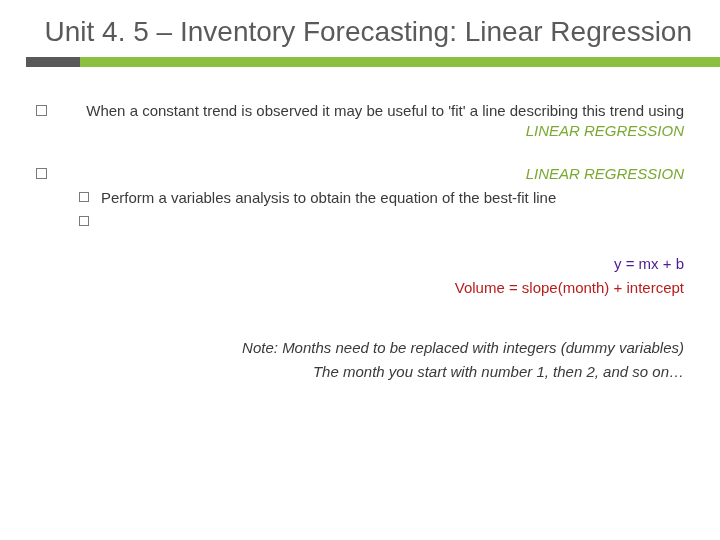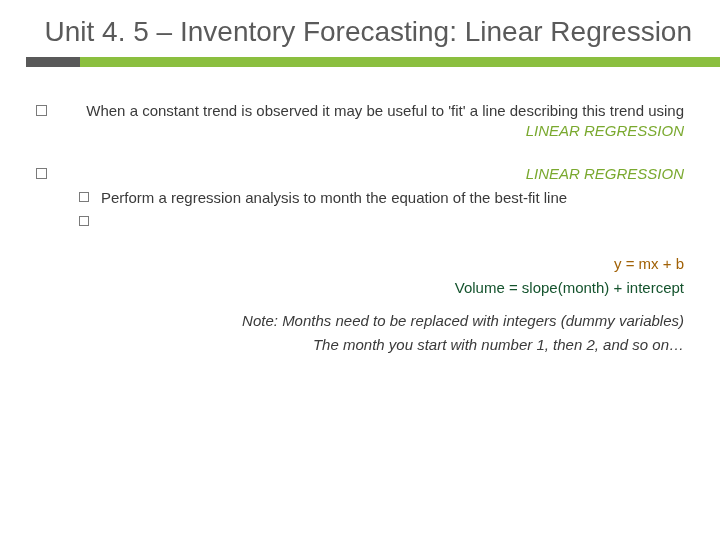--- a/index.html
+++ b/index.html
@@ -73,26 +73,26 @@
     margin-top: 4px;
     margin-right: 12px;
     flex-shrink: 0;
   }
   .green { color: #7aa92f; font-style: italic; }
   .eqblock {
     text-align: center;
     margin-top: 28px;
     font-size: 15px;
   }
-  .eqblock .eq1 { color: #a16207; margin-bottom: 4px; }
-  .eqblock .eq2 { color: #14532d; }
+  .eqblock .eq1 { color: #4c1d95; margin-bottom: 4px; }
+  .eqblock .eq2 { color: #b91c1c; }
   .note {
     text-align: center;
     font-style: italic;
-    margin-top: 12px;
+    margin-top: 39px;
     font-size: 15px;
     color: #3a3a3a;
   }
   .note .line2 { margin-top: 4px; }
 </style>
 </head>
 <body>
 
 <div class="title-block">
   <h1 class="title">Unit 4. 5 – Inventory Forecasting: Linear Regression</h1>
@@ -109,21 +109,21 @@
       <span>When a constant trend is observed it may be useful to 'fit' a line describing this trend using </span><span class="green">LINEAR REGRESSION</span>
     </div>
   </div>
 
   <div class="bullet">
     <span class="marker"></span>
     <div class="body">
       <span class="green">LINEAR REGRESSION</span>
       <div class="subbullet">
         <span class="marker"></span>
-        <div>Perform a regression analysis to month the equation of the best-fit line</div>
+        <div>Perform a variables analysis to obtain the equation of the best-fit line</div>
       </div>
       <div class="subbullet">
         <span class="marker"></span>
       </div>
     </div>
   </div>
 
   <div class="eqblock">
     <div class="eq1">y = mx + b</div>
     <div class="eq2">Volume = slope(month) + intercept</div>

